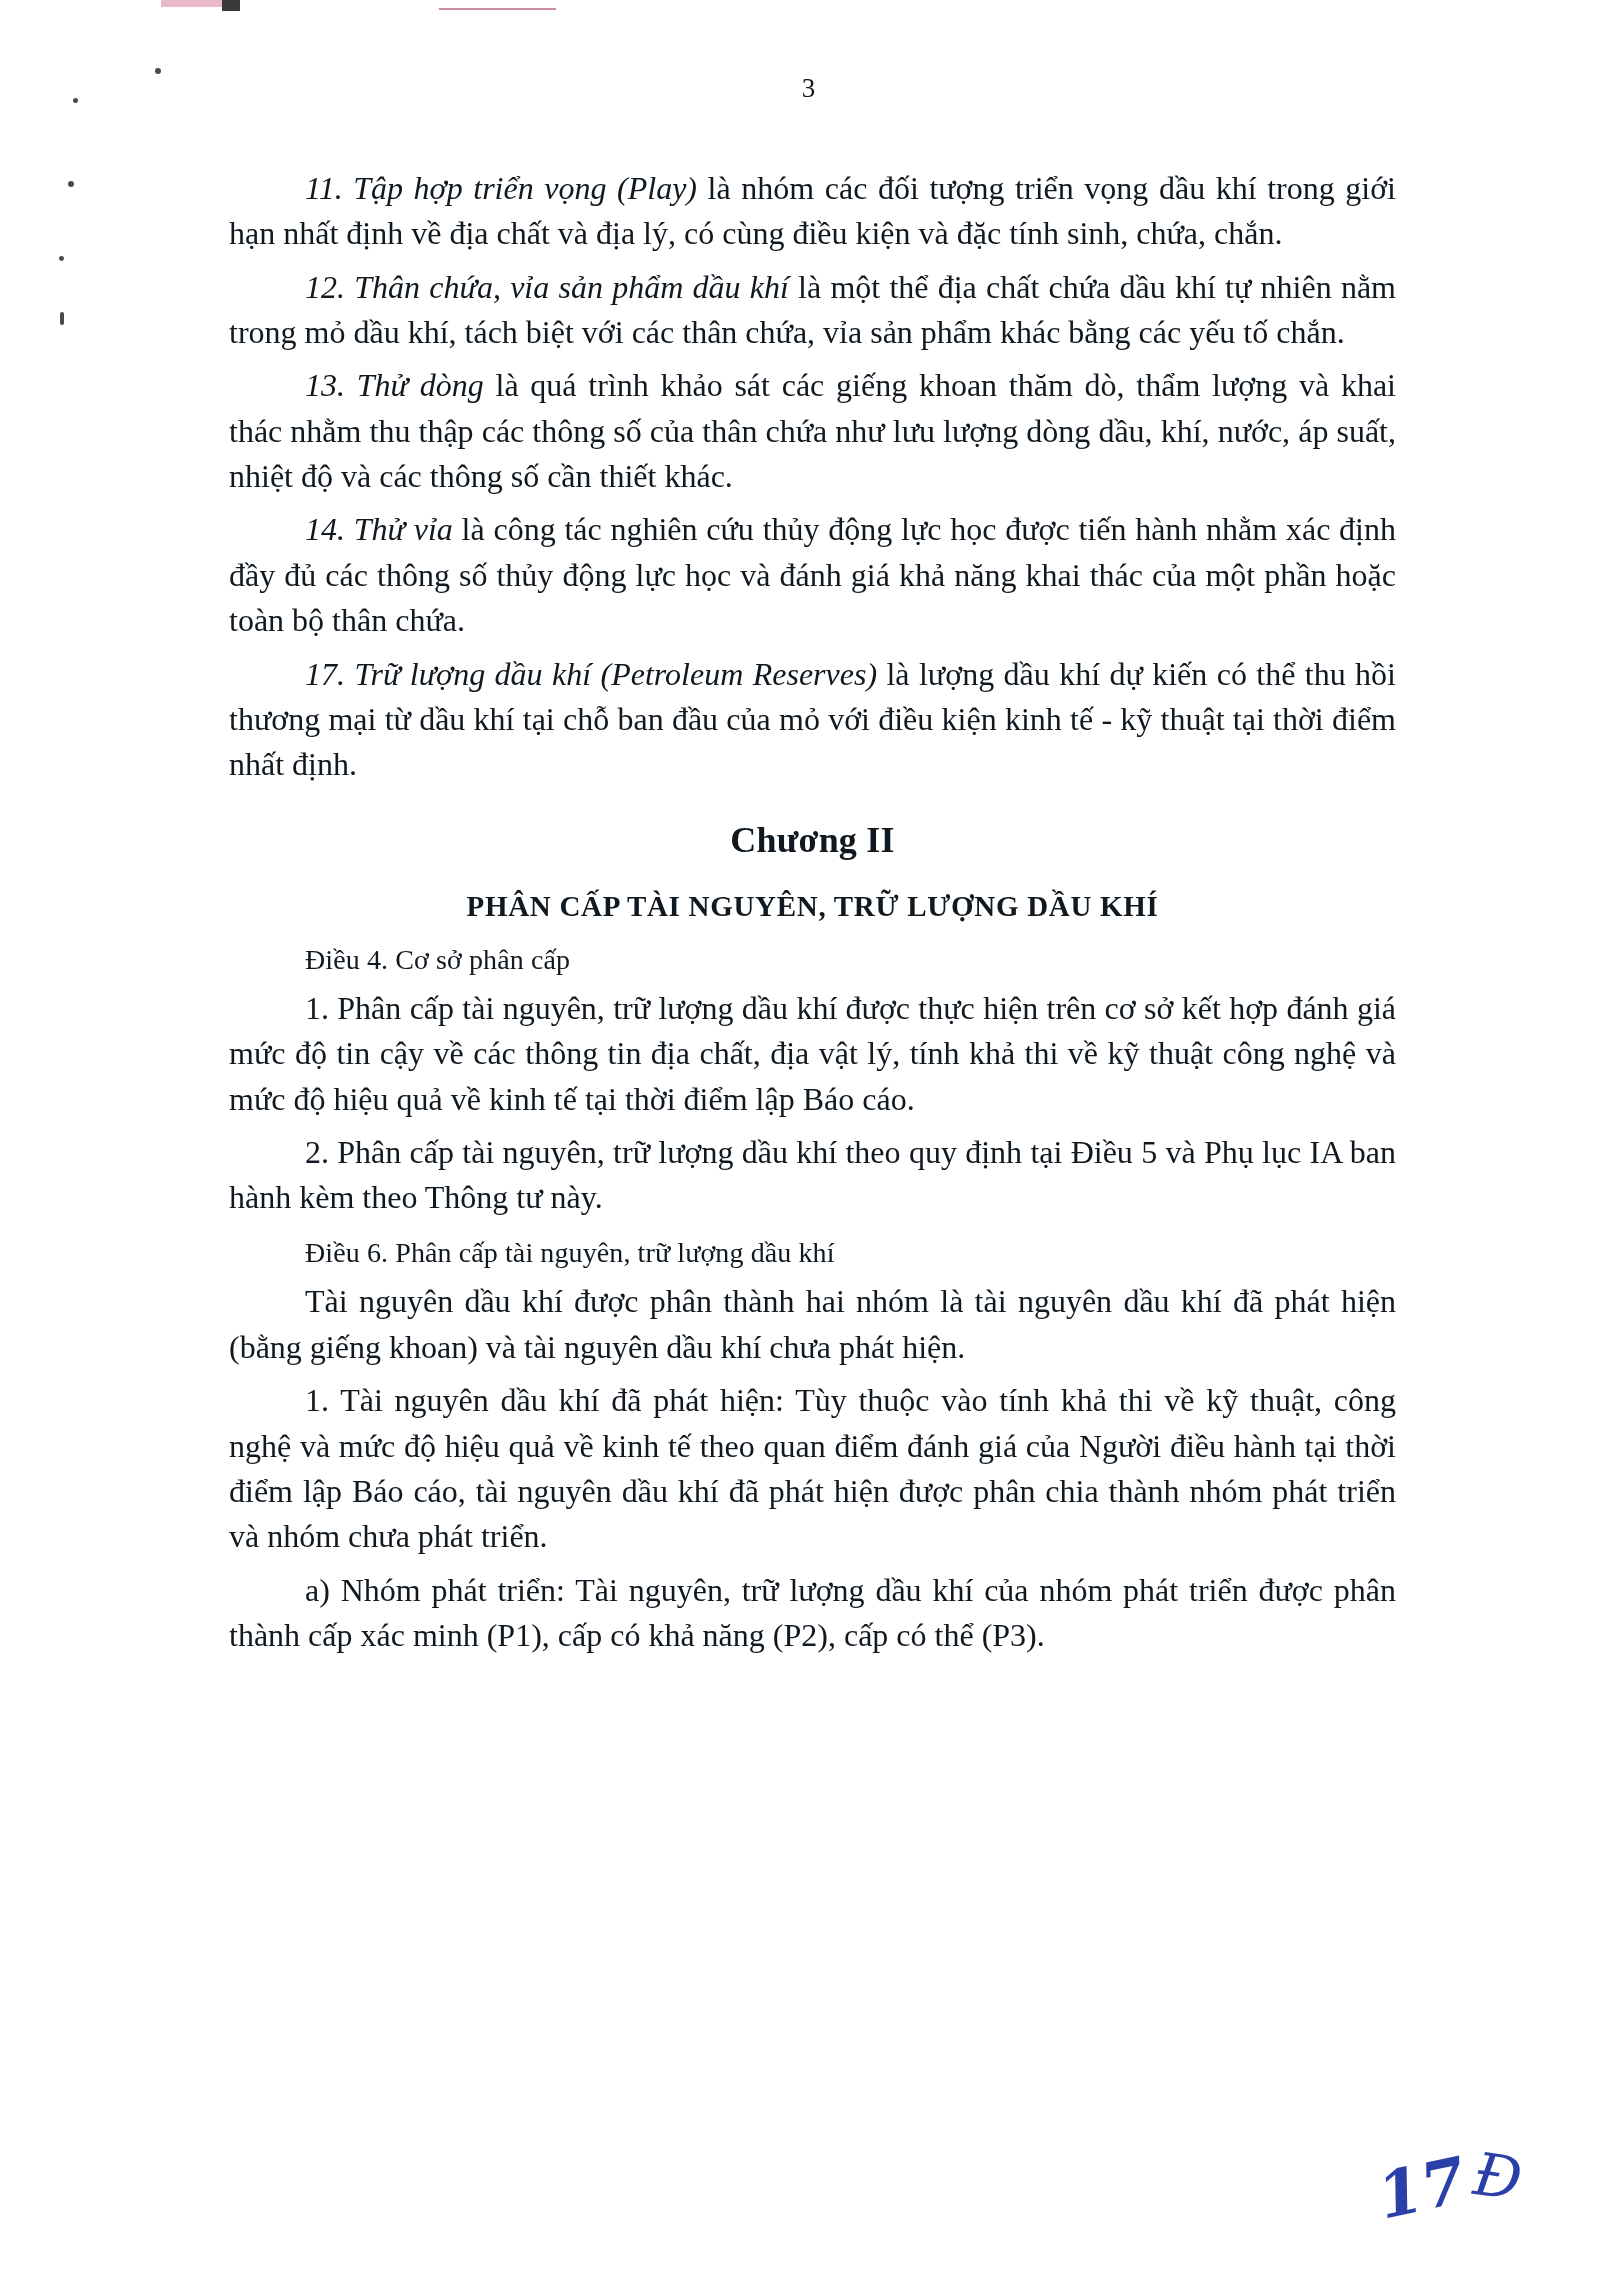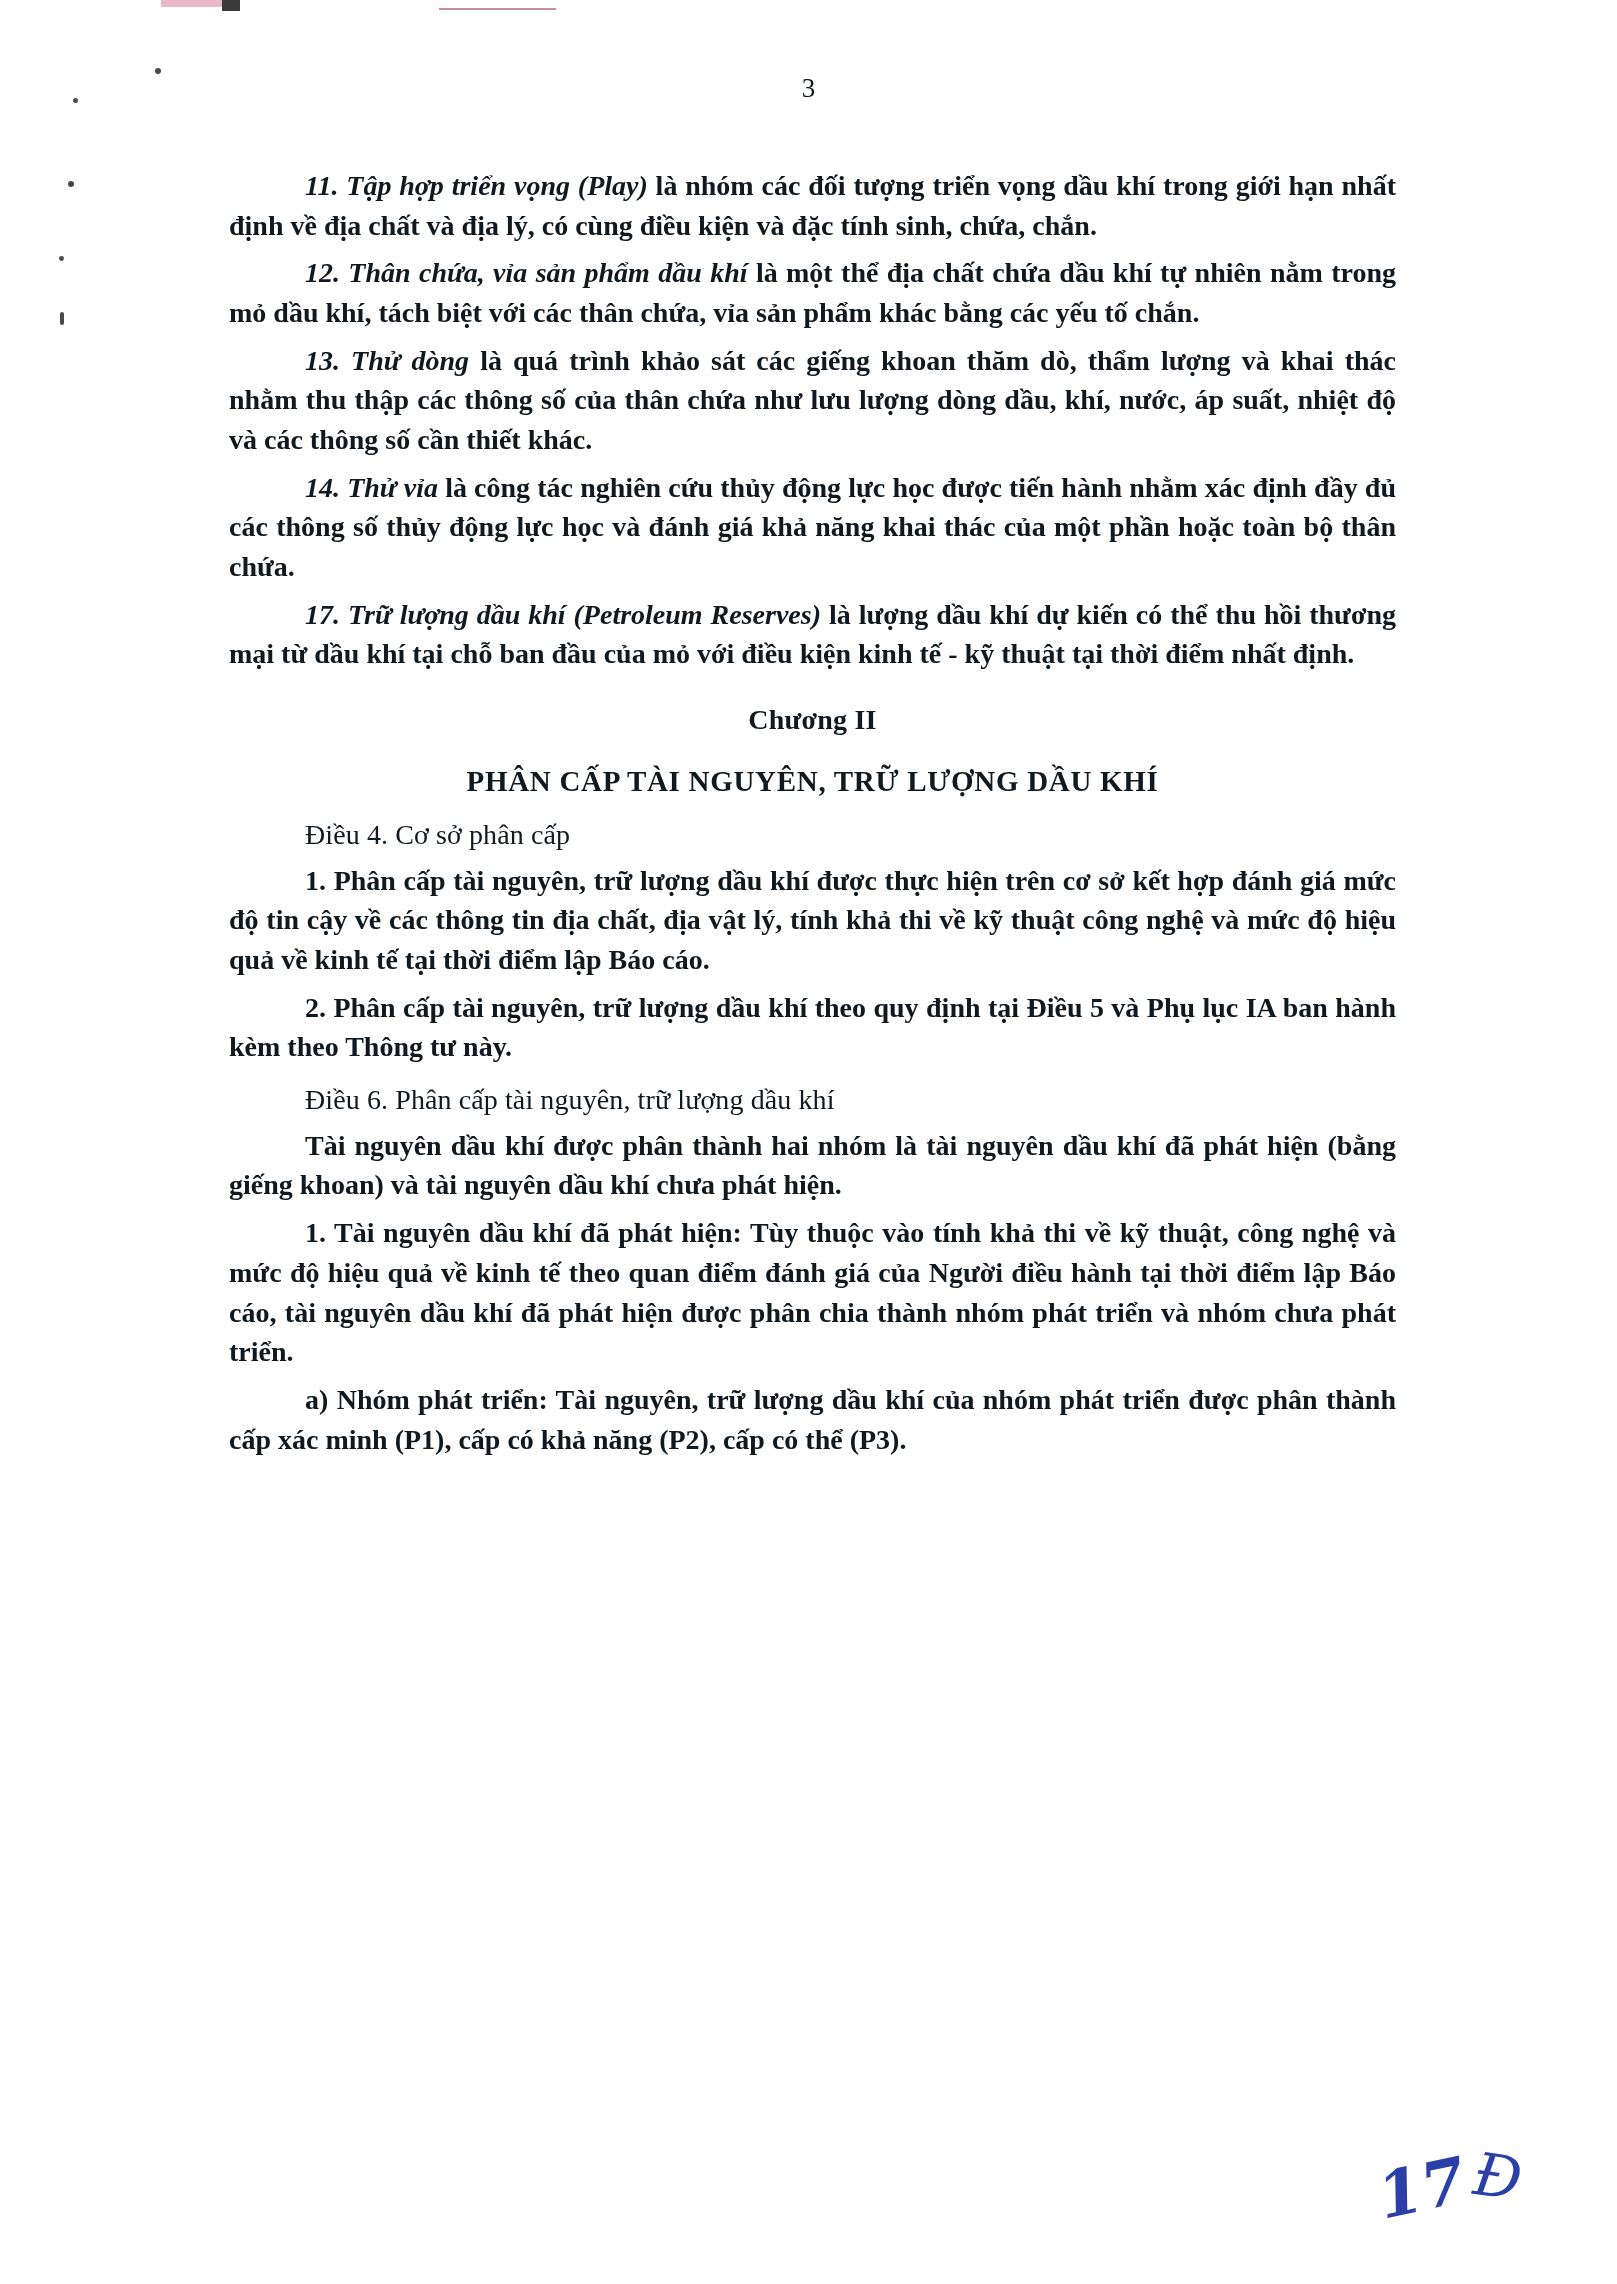--- a/index.html
+++ b/index.html
@@ -65,37 +65,36 @@
 
   .content {
     position: absolute;
     top: 166px;
     left: 229px;
     width: 1167px;
   }
 
   p.para {
     margin: 0 0 7.8px 0;
-    font-size: 28px;
+    font-size: 32px;
     line-height: 1.42;
     text-align: justify;
     text-indent: 76px;
     text-justify: inter-word;
-    font-weight: bold;
   }
   p.para .term {
     font-style: italic;
   }
   .chapter-block {
     margin-top: 26px;
     margin-bottom: 12.7px;
     text-align: center;
   }
   .chapter-title {
-    font-size: 28px;
+    font-size: 36px;
     font-weight: bold;
     line-height: 1.45;
     letter-spacing: 0.2px;
   }
   .chapter-subtitle {
     font-size: 29px;
     font-weight: bold;
     line-height: 1.45;
     letter-spacing: 0.7px;
     margin-top: 19px;

